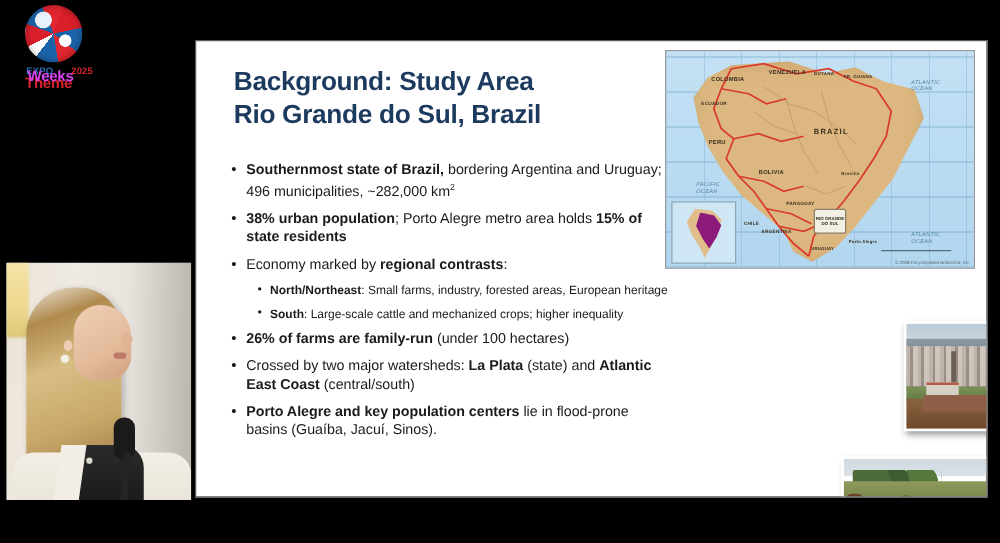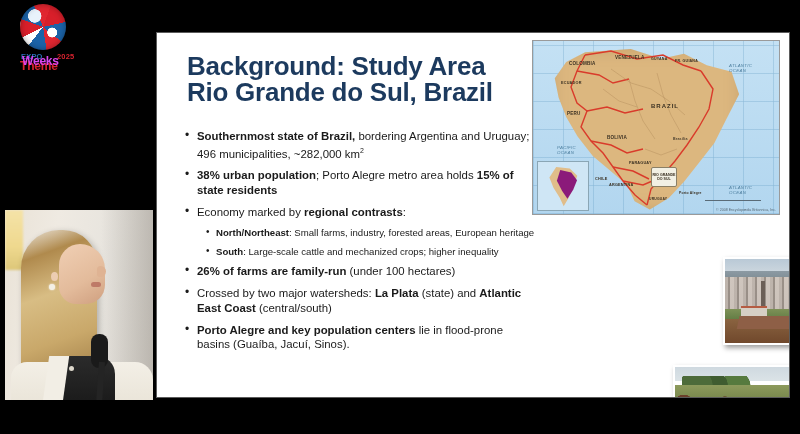--- a/index.html
+++ b/index.html
@@ -81,21 +81,21 @@
 
   
   #slide {
     position:absolute; left:156px; top:32px; width:634px; height:366px;
     background:#ffffff; border:1px solid #5b5b5b; overflow:hidden;
   }
   #slide .inner { position:absolute; inset:0; }
 
   .title {
     position:absolute; left:30px; top:20px; width:360px;
-    color:#1c3a5e; font-weight:bold; font-size:26px; line-height:26px;
+    color:#1c3a5e; font-weight:bold; font-size:21px; line-height:26px;
     letter-spacing:-.25px;
   }
 
   .bullets { position:absolute; left:26px; top:96px; width:352px; color:#111; }
   .b {
     position:relative; padding-left:14px; font-size:11.4px; line-height:14.6px;
     margin-bottom:7.5px; color:#1a1a1a;
   }
   .b::before {
     content:"•"; position:absolute; left:2px; top:-1px; font-size:12px; color:#1a1a1a;

